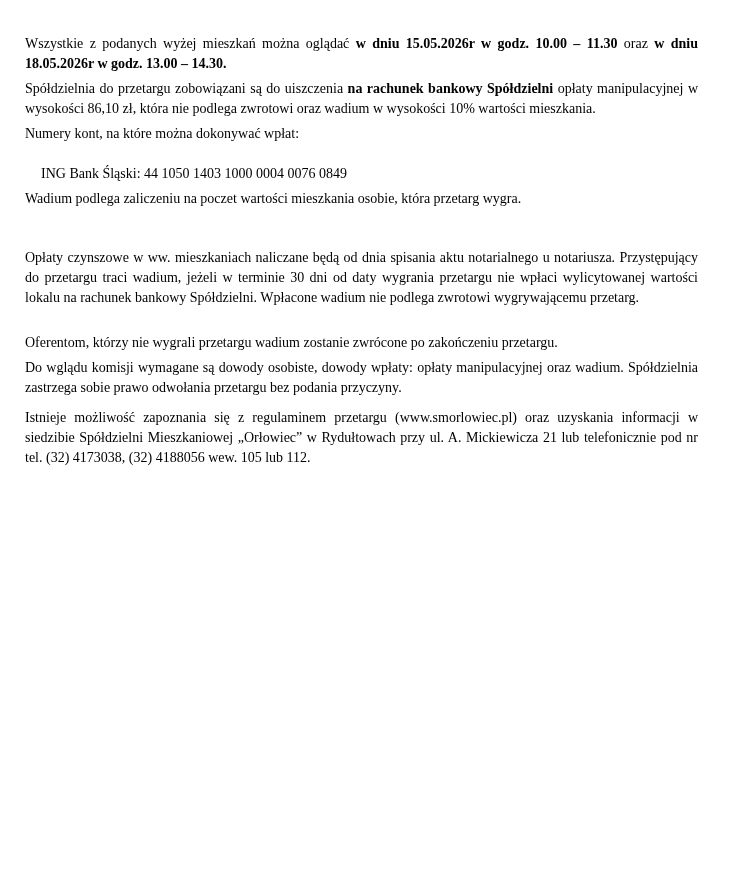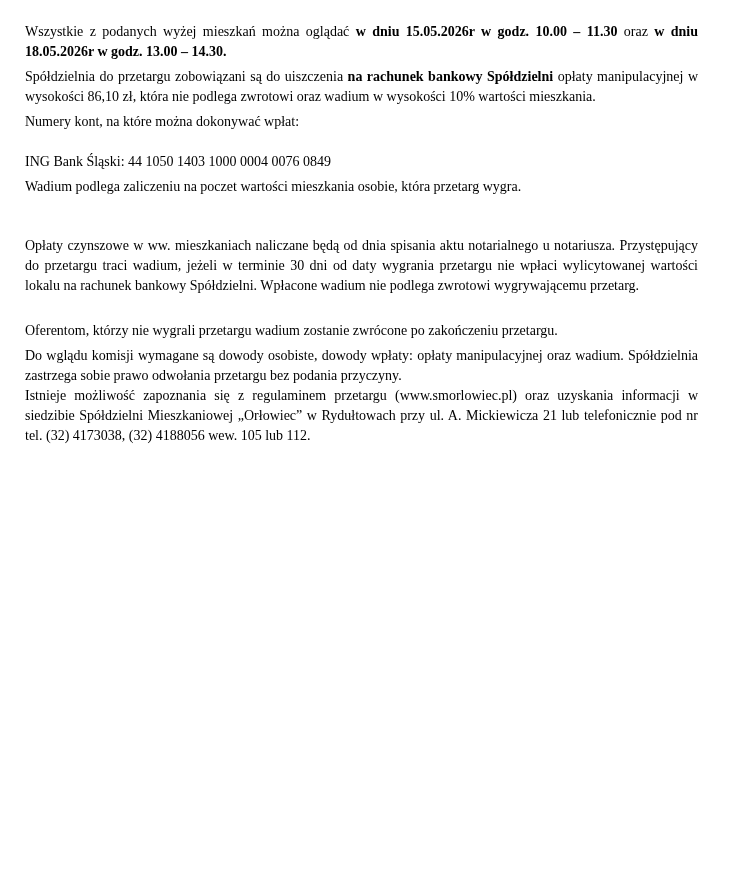--- a/index.html
+++ b/index.html
@@ -10,33 +10,33 @@
   body {
     width: 733px;
     height: 882px;
     overflow: hidden;
     font-family: "Liberation Serif", "DejaVu Serif", serif;
     color: #000000;
   }
   .page {
     box-sizing: border-box;
     width: 722px;
-    padding: 22px 24px 0 25px;
+    padding: 34px 24px 0 25px;
   }
   .para {
     font-size: 14px;
     line-height: 20px;
     margin: 0 0 5px 0;
   }
   .justify { text-align: justify; }
-  .bank-lines { line-height: 21px; }
+  .bank-lines { line-height: 21px; margin-left: 16px; }
   .gap-after-accounts-intro { margin-bottom: 19px; }
   .gap-after-wadium { margin-bottom: 39px; }
   .gap-after-rent { margin-bottom: 25px; }
-  .gap-after-committee { margin-bottom: 0; }
+  .gap-after-committee { margin-bottom: 10px; }
   .bold { font-weight: bold; }
 </style>
 </head>
 <body>
 
 <div class="page">
 
   <p class="para justify"><span>Wszystkie z podanych wyżej mieszkań można oglądać </span><span class="bold">w dniu 15.05.2026r w godz. 10.00 – 11.30</span><span> oraz </span><span class="bold">w dniu 18.05.2026r w godz. 13.00 – 14.30.</span></p>
 
   <p class="para justify"><span>Spółdzielnia do przetargu zobowiązani są do uiszczenia </span><span class="bold">na rachunek bankowy Spółdzielni</span><span> opłaty manipulacyjnej w wysokości 86,10 zł, która nie podlega zwrotowi oraz wadium w wysokości 10% wartości mieszkania.</span></p>

